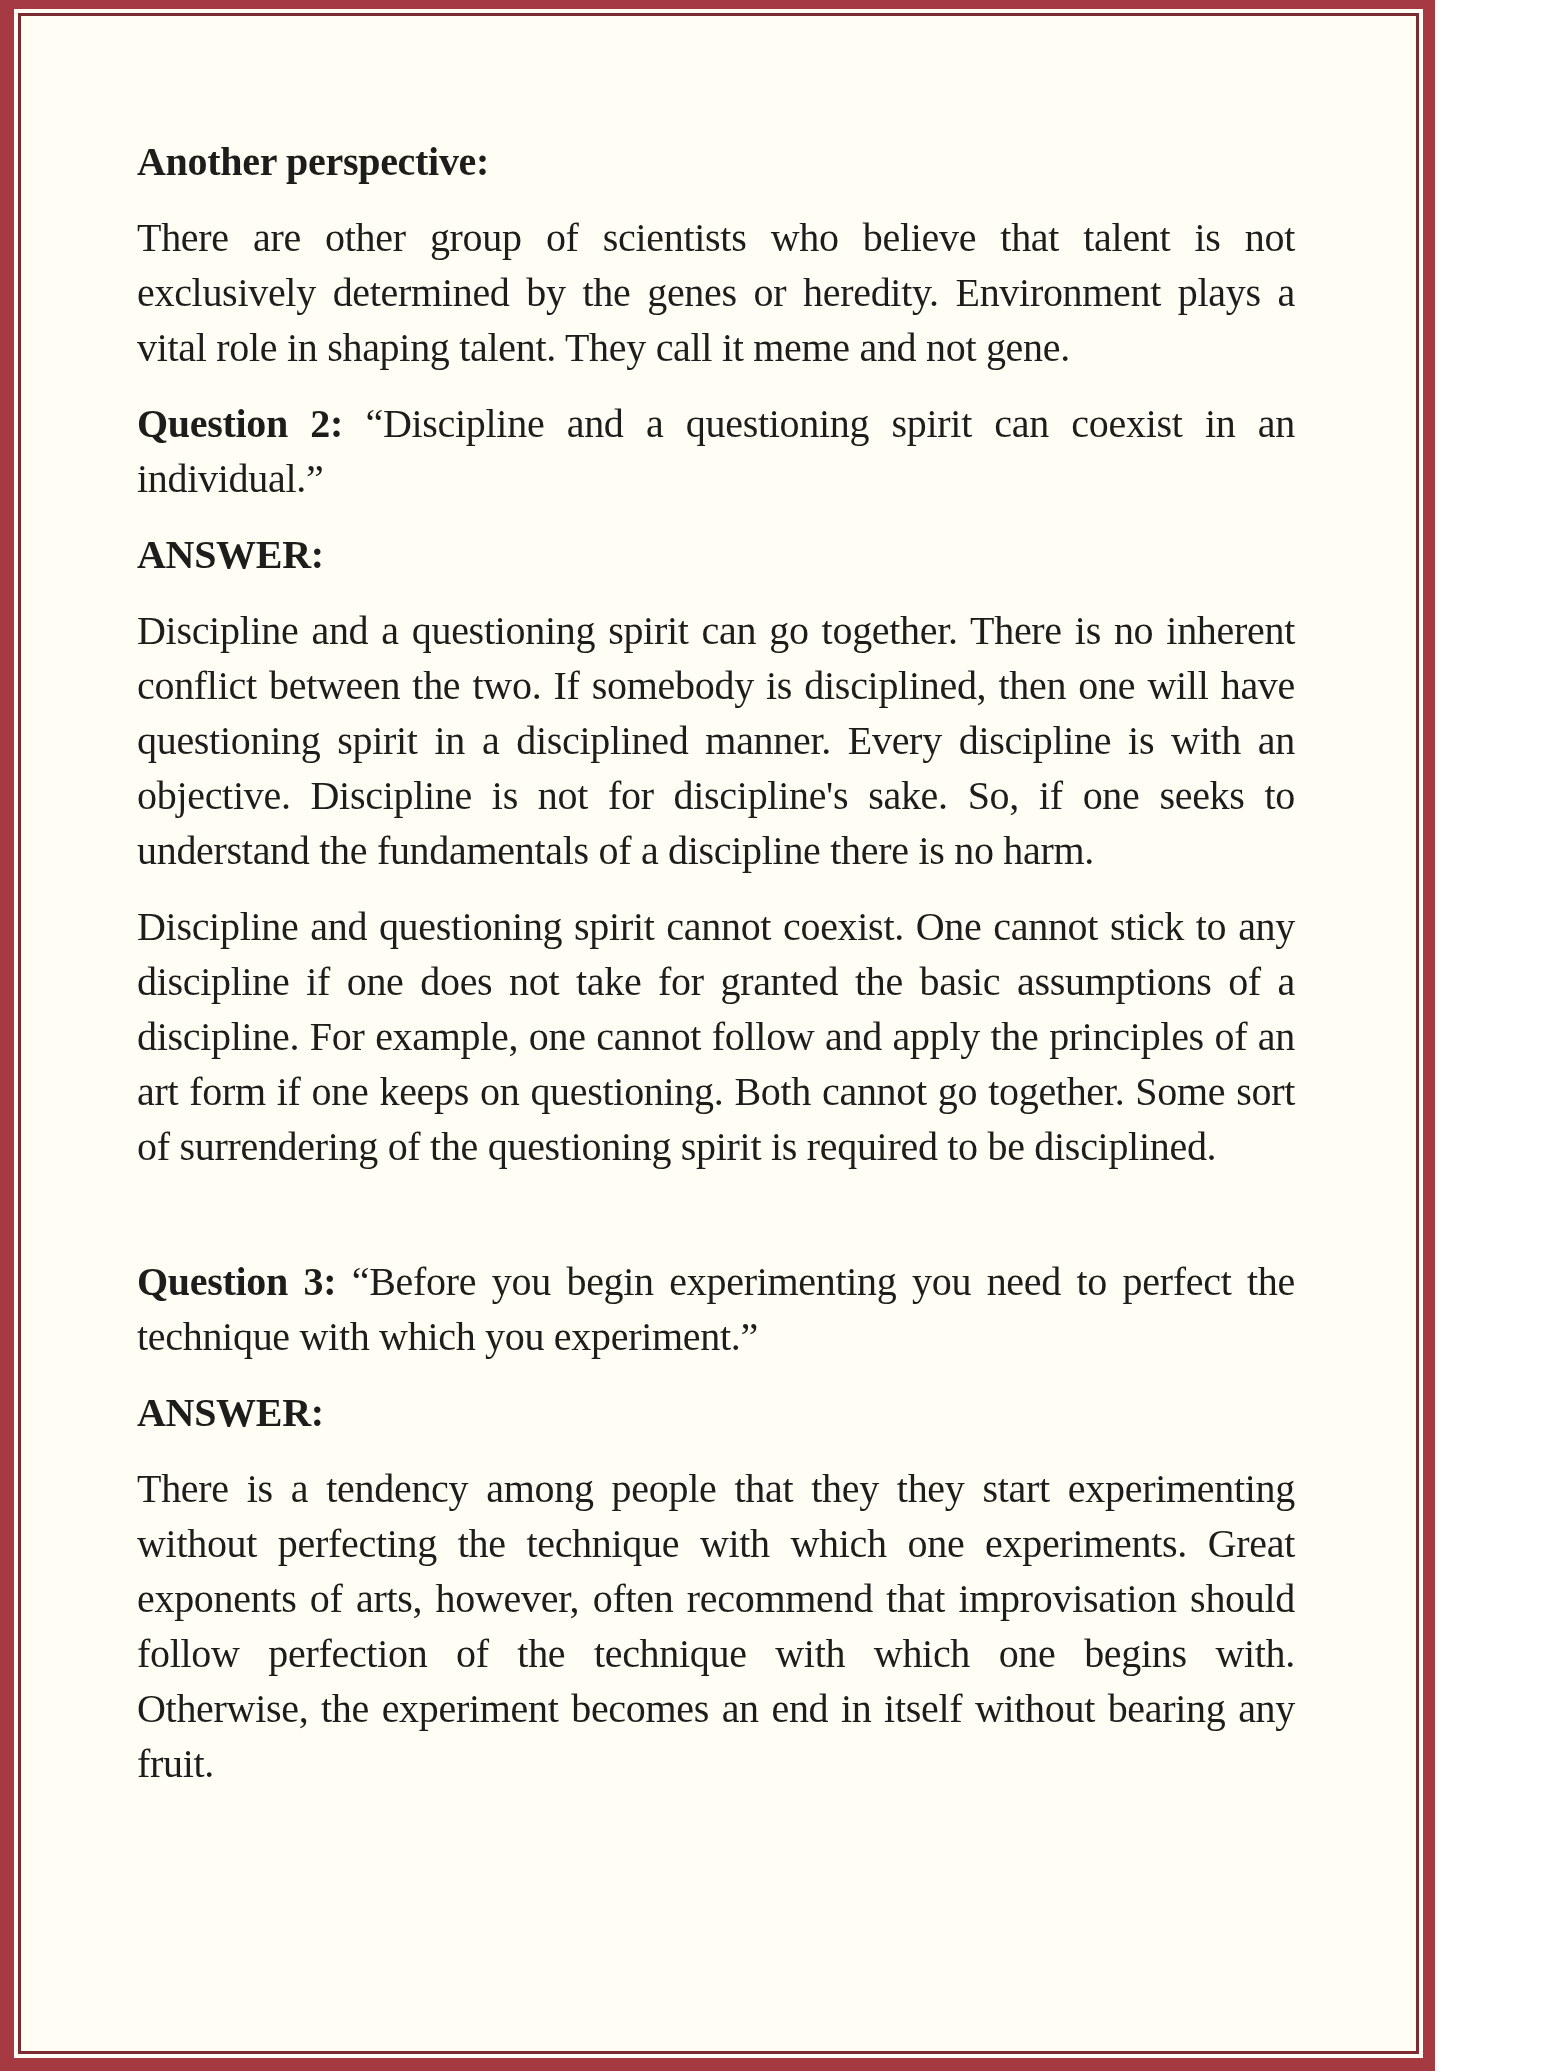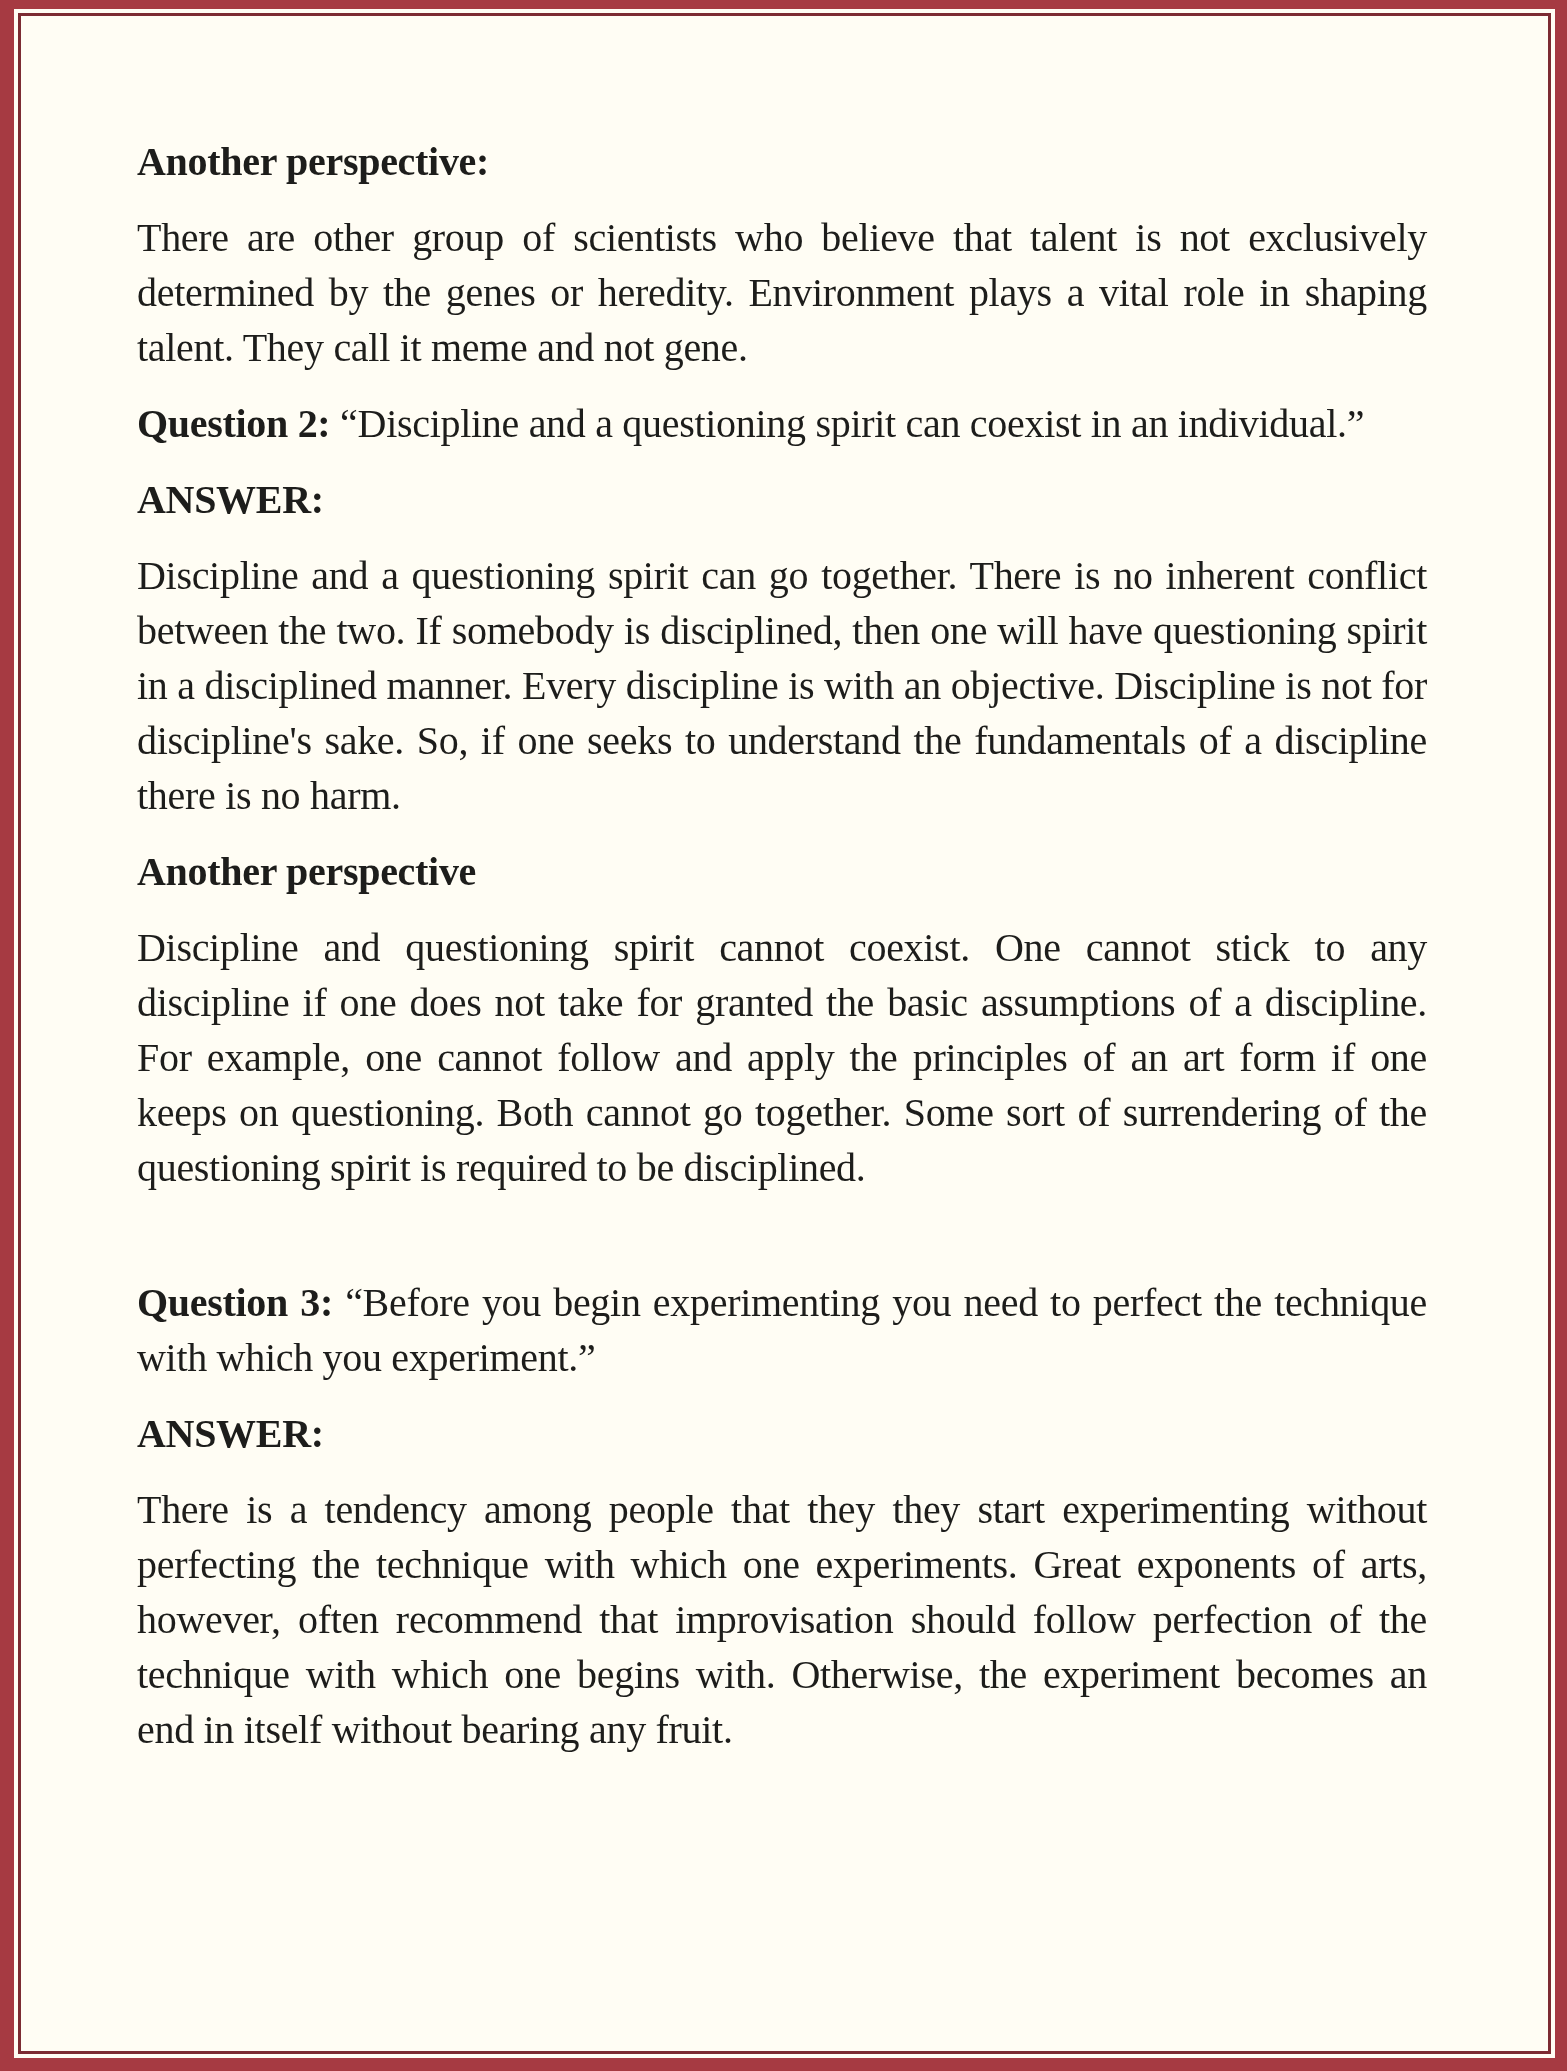--- a/index.html
+++ b/index.html
@@ -3,21 +3,21 @@
 <meta charset="utf-8">
 <style>
   html, body { margin: 0; padding: 0; }
   body {
     width: 1567px; height: 2071px;
     font-family: "Liberation Serif", "DejaVu Serif", serif;
     background: #ffffff;
   }
   .scan {
     position: relative;
-    width: 1567px; height: 2071px;
+    width: 1435px; height: 2071px;
     background: #a63a42; 
     overflow: hidden;
   }
   .frame-white {
     position: absolute;
     top: 9px; right: 12px; bottom: 13px; left: 14px;
     background: #fffdf4; 
   }
   .frame-line {
     position: absolute;
@@ -59,21 +59,20 @@
         <h2 class="hd">Another perspective:</h2>
 
         <p class="para">There are other group of scientists who believe that talent is not exclusively determined by the genes or heredity. Environment plays a vital role in shaping talent. They call it meme and not gene.</p>
 
         <p class="para sp-55"><span class="qlabel">Question 2:</span><span> “Discipline and a questioning spirit can coexist in an individual.”</span></p>
 
         <h2 class="hd">ANSWER:</h2>
 
         <p class="para">Discipline and a questioning spirit can go together. There is no inherent conflict between the two. If somebody is disciplined, then one will have questioning spirit in a disciplined manner. Every discipline is with an objective. Discipline is not for discipline's sake. So, if one seeks to understand the fundamentals of a discipline there is no harm.</p>
 
-        <h2 class="hd">Another perspective</h2>
 
         <p class="para">Discipline and questioning spirit cannot coexist. One cannot stick to any discipline if one does not take for granted the basic assumptions of a discipline. For example, one cannot follow and apply the principles of an art form if one keeps on questioning. Both cannot go together. Some sort of surrendering of the questioning spirit is required to be disciplined.</p>
 
         <p class="para sp-80"><span class="qlabel">Question 3:</span><span> “Before you begin experimenting you need to perfect the technique with which you experiment.”</span></p>
 
         <h2 class="hd">ANSWER:</h2>
 
         <p class="para">There is a tendency among people that they they start experimenting without perfecting the technique with which one experiments. Great exponents of arts, however, often recommend that improvisation should follow perfection of the technique with which one begins with. Otherwise, the experiment becomes an end in itself without bearing any fruit.</p>
 
       </div>

